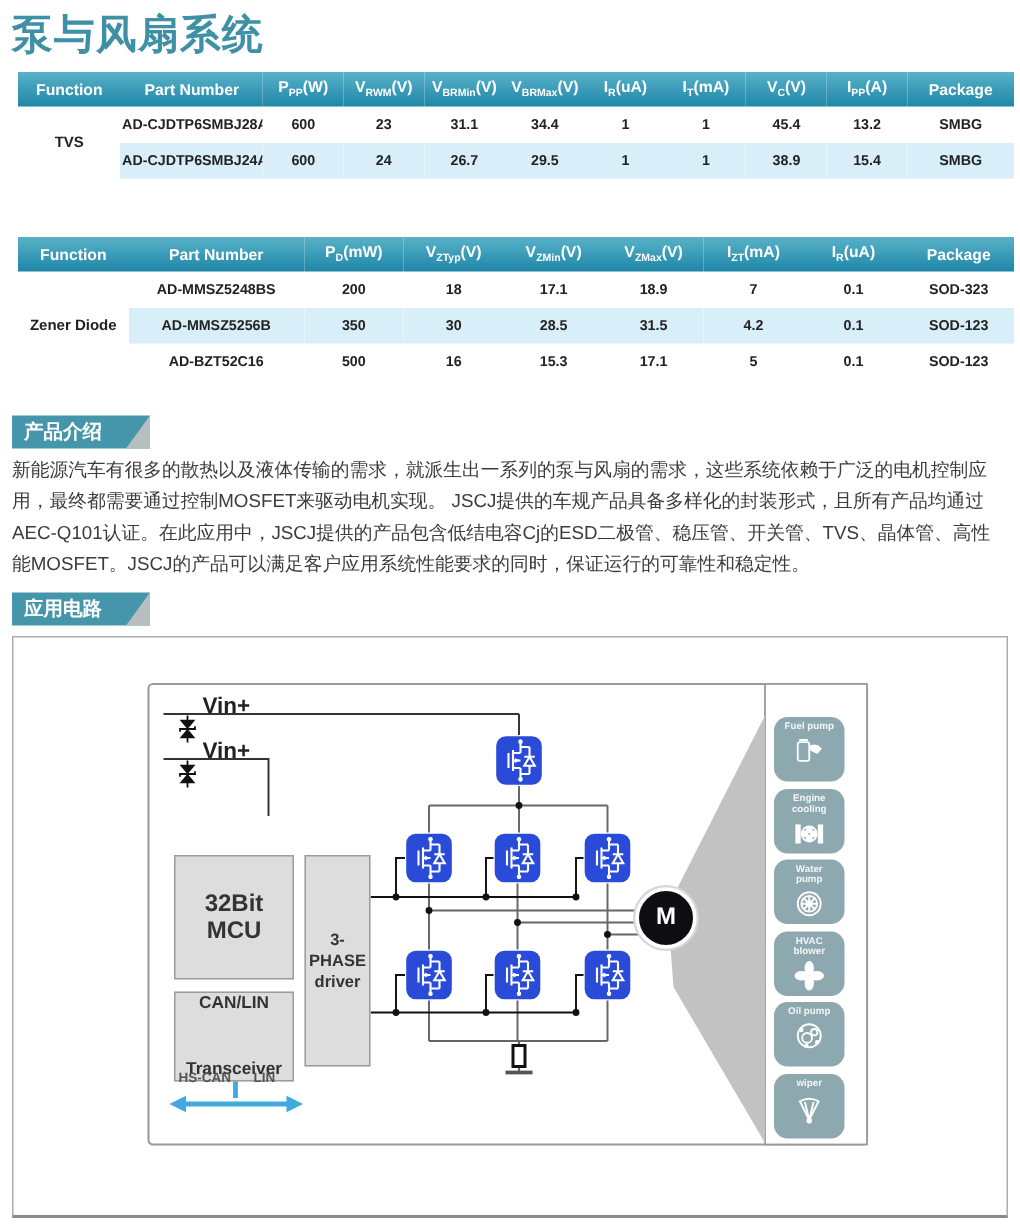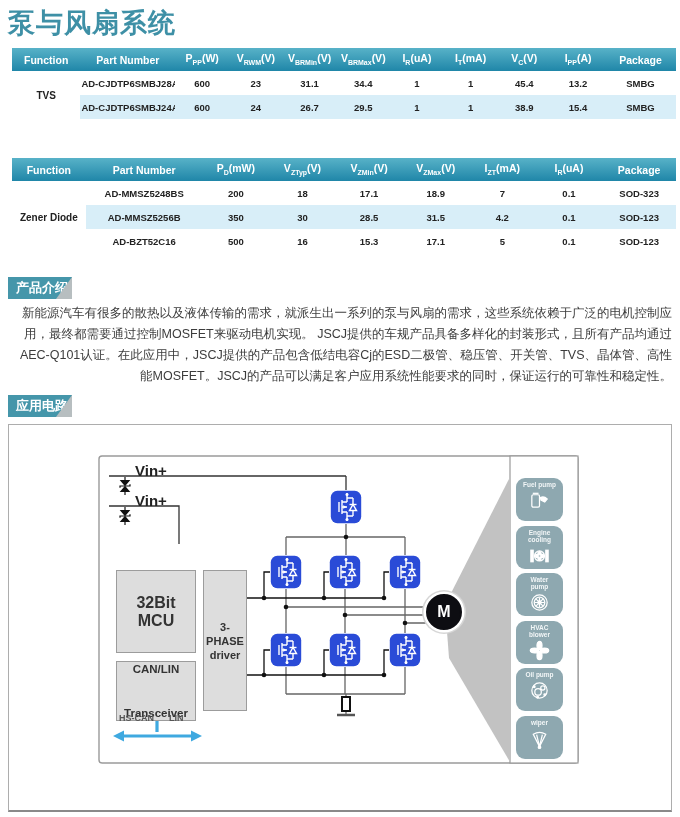--- a/index.html
+++ b/index.html
@@ -23,29 +23,29 @@
   table.spec sub{font-size:7px;}
   #tvs-table th:nth-child(1){width:10%;}
   #tvs-table th:nth-child(2){width:14%;}
   #tvs-table th:nth-child(11){width:10.4%;}
   #zener-table th:nth-child(1){width:10.8%;}
   #zener-table th:nth-child(2){width:17.3%;}
   #zener-table th:nth-child(9){width:10.8%;}
 
   
   .badge{position:absolute;left:8px;height:22px;line-height:22px;background:#4596aa;
-         color:#fff;font-size:13px;font-weight:700;padding:0 4px 0 8px;}
+         color:#fff;font-size:13px;font-weight:700;padding:0 32px 0 8px;}
   .badge::after{content:"";position:absolute;right:0;bottom:0;width:0;height:0;
                 border-left:16px solid transparent;border-bottom:22px solid #b7bec0;}
   #badge-intro{top:277px;}
   #badge-circuit{top:395px;}
 
   
   .intro{position:absolute;left:8px;top:303px;width:664px;font-size:12.5px;line-height:21px;
-         color:#3c3c3c;text-align:right;}
+         color:#3c3c3c;}
 
   
   .figure{position:absolute;left:8px;top:424px;width:664px;height:388px;background:#fff;
           border:1px solid #adadad;border-bottom:2px solid #8a8a8a;box-sizing:border-box;}
   .circuit-svg{position:absolute;left:0;top:0;width:662px;height:385px;}
   .dlabel{position:absolute;font-weight:700;color:#222;}
   .vin{font-size:15px;margin-left:26px;}
   #vin1{left:100px;top:37px;}
   #vin2{left:100px;top:67px;}
   .gbox{position:absolute;background:#dddddd;border:1.5px solid #9c9c9c;box-sizing:border-box;

